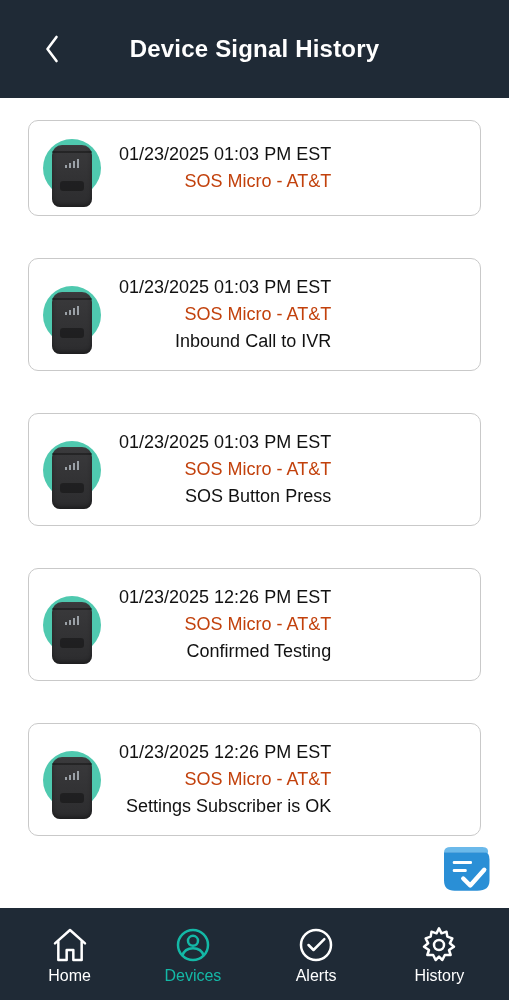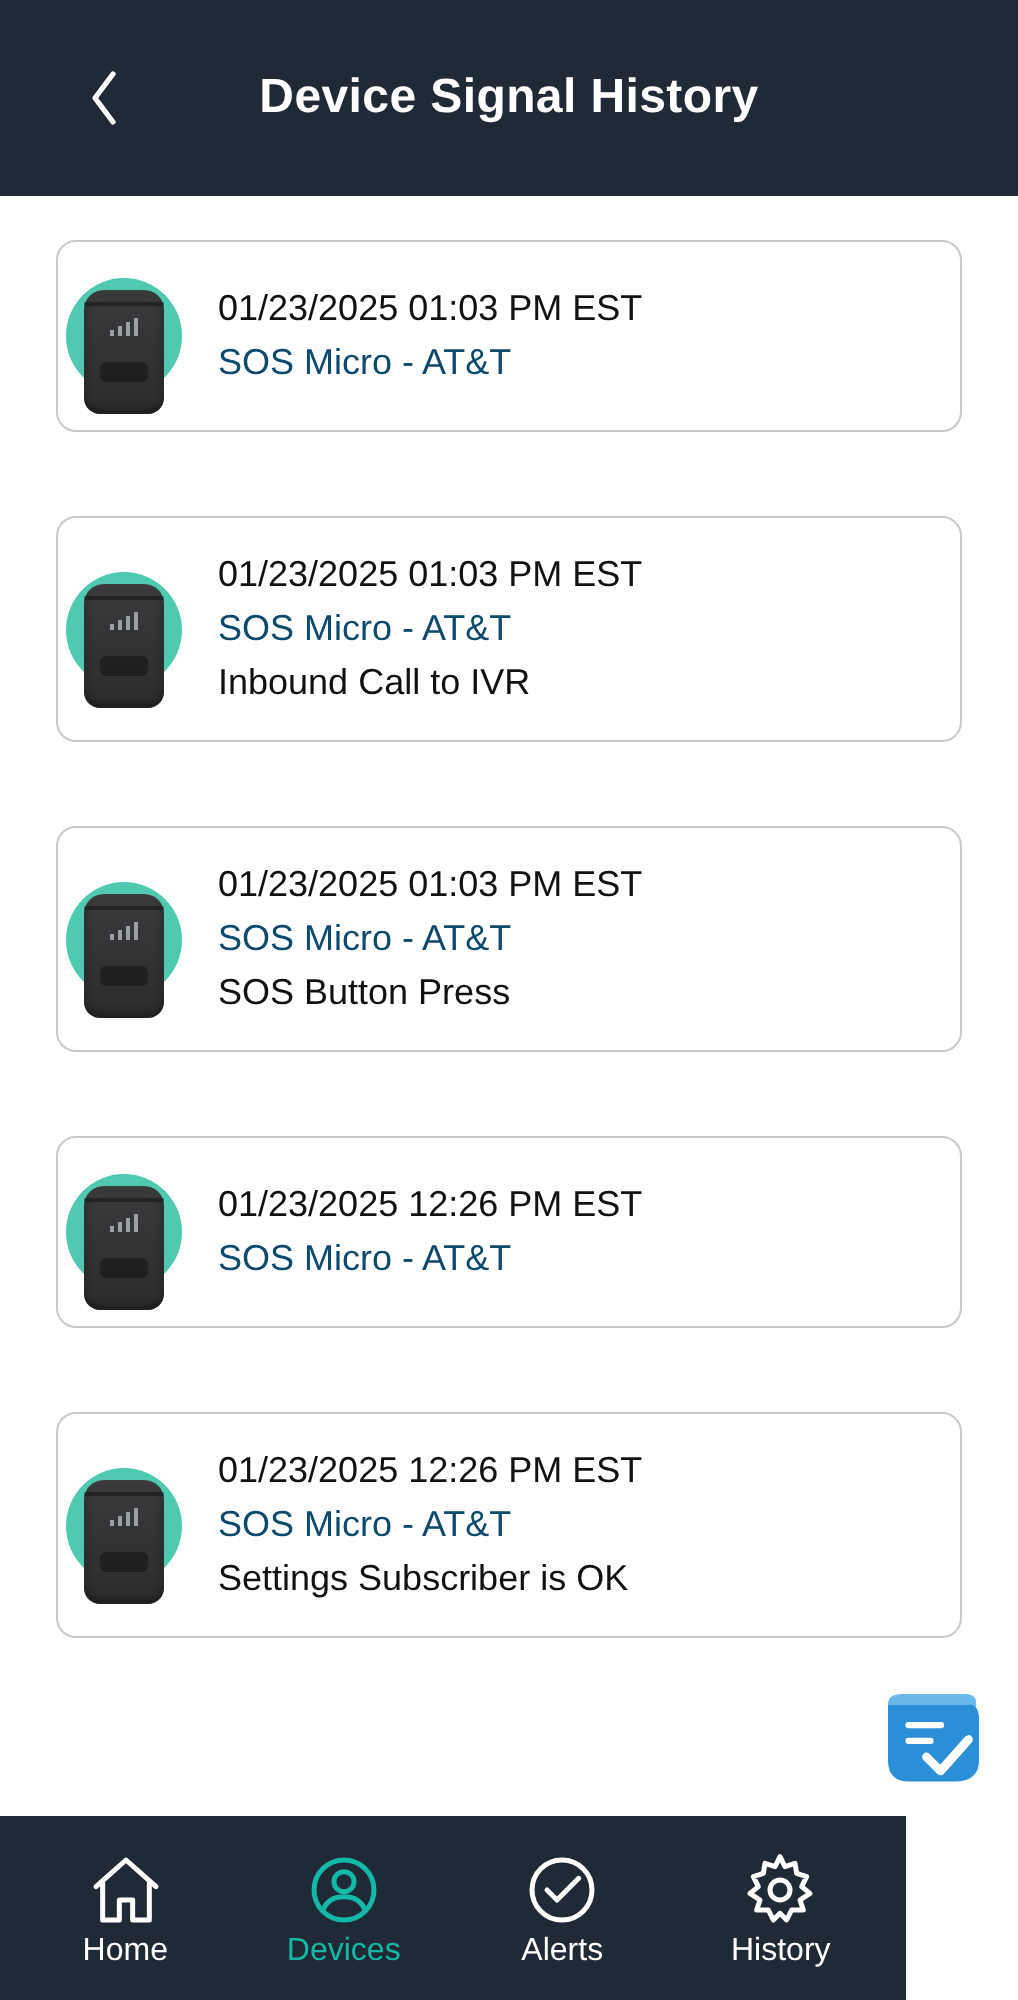--- a/index.html
+++ b/index.html
@@ -21,25 +21,26 @@
   }
   .content {
     padding: 22px 28px 0 28px;
     height: calc(1000px - 98px - 92px);
     overflow: hidden;
     background:#fff;
   }
   .card {
     border: 1px solid #c9c9c9;
     border-radius: 10px;
-    padding: 18px 16px 18px 4px;
+    padding: 18px 16px 18px 14px;
     display: flex;
     align-items: center;
     margin-bottom: 42px;
     background:#fff;
+    text-align:right;
   }
   .avatar {
     width: 58px; height: 58px; border-radius: 50%;
     background: #4fc9af;
     position: relative;
     flex-shrink: 0;
     margin-right: 18px;
     overflow: visible;
   }
   .device-body {
@@ -59,30 +60,30 @@
     border-radius:3px; background: rgba(0,0,0,.35);
   }
   .bars { position:absolute; top:14px; left:50%; transform:translateX(-50%); display:flex; gap:2px; align-items:flex-end;}
   .bars span{ width:2px; background:#9aa0a6; display:block;}
   .bars span:nth-child(1){height:3px;}
   .bars span:nth-child(2){height:5px;}
   .bars span:nth-child(3){height:7px;}
   .bars span:nth-child(4){height:9px;}
   .lines { display:flex; flex-direction:column; gap:6px; }
   .timestamp { font-size: 18px; color:#111; }
-  .device { font-size: 18px; color:#0c4a6e; }
+  .device { font-size: 18px; color:#c2410c; }
   .event { font-size: 18px; color:#111; }
   .float-badge {
     position: fixed;
     right: 16px; bottom: 110px;
     width: 56px; height: 50px;
   }
   .float-badge svg { width:56px; height:56px; }
   .tabbar {
-    position: fixed; bottom:0; left:0; width:453px; height:92px;
+    position: fixed; bottom:0; left:0; width:509px; height:92px;
     background:#1f2a36; display:flex; justify-content:space-around; align-items:center;
     padding: 6px 8px 4px 8px;
   }
   .tab { display:flex; flex-direction:column; align-items:center; gap:2px; color:#fff; width:25%; cursor:pointer;}
   .tab.active { color:#14b8a6; }
   .tab svg { width:40px; height:40px; }
   .tab .label { font-size:16px; }
 </style>
 </head>
 <body>
@@ -158,20 +159,21 @@
             <span></span>
             <span></span>
             <span></span>
             <span></span>
           </div>
         </div>
     </div>
     <div class="lines">
       <div class="timestamp">01/23/2025 12:26 PM EST</div>
       <div class="device">SOS Micro - AT&amp;T</div>
+      <div class="event">Confirmed Testing</div>
     </div>
   </div>
 
   <div class="card">
     <div class="avatar">
       <div class="device-body">
           <div class="bars">
             <span></span>
             <span></span>
             <span></span>

